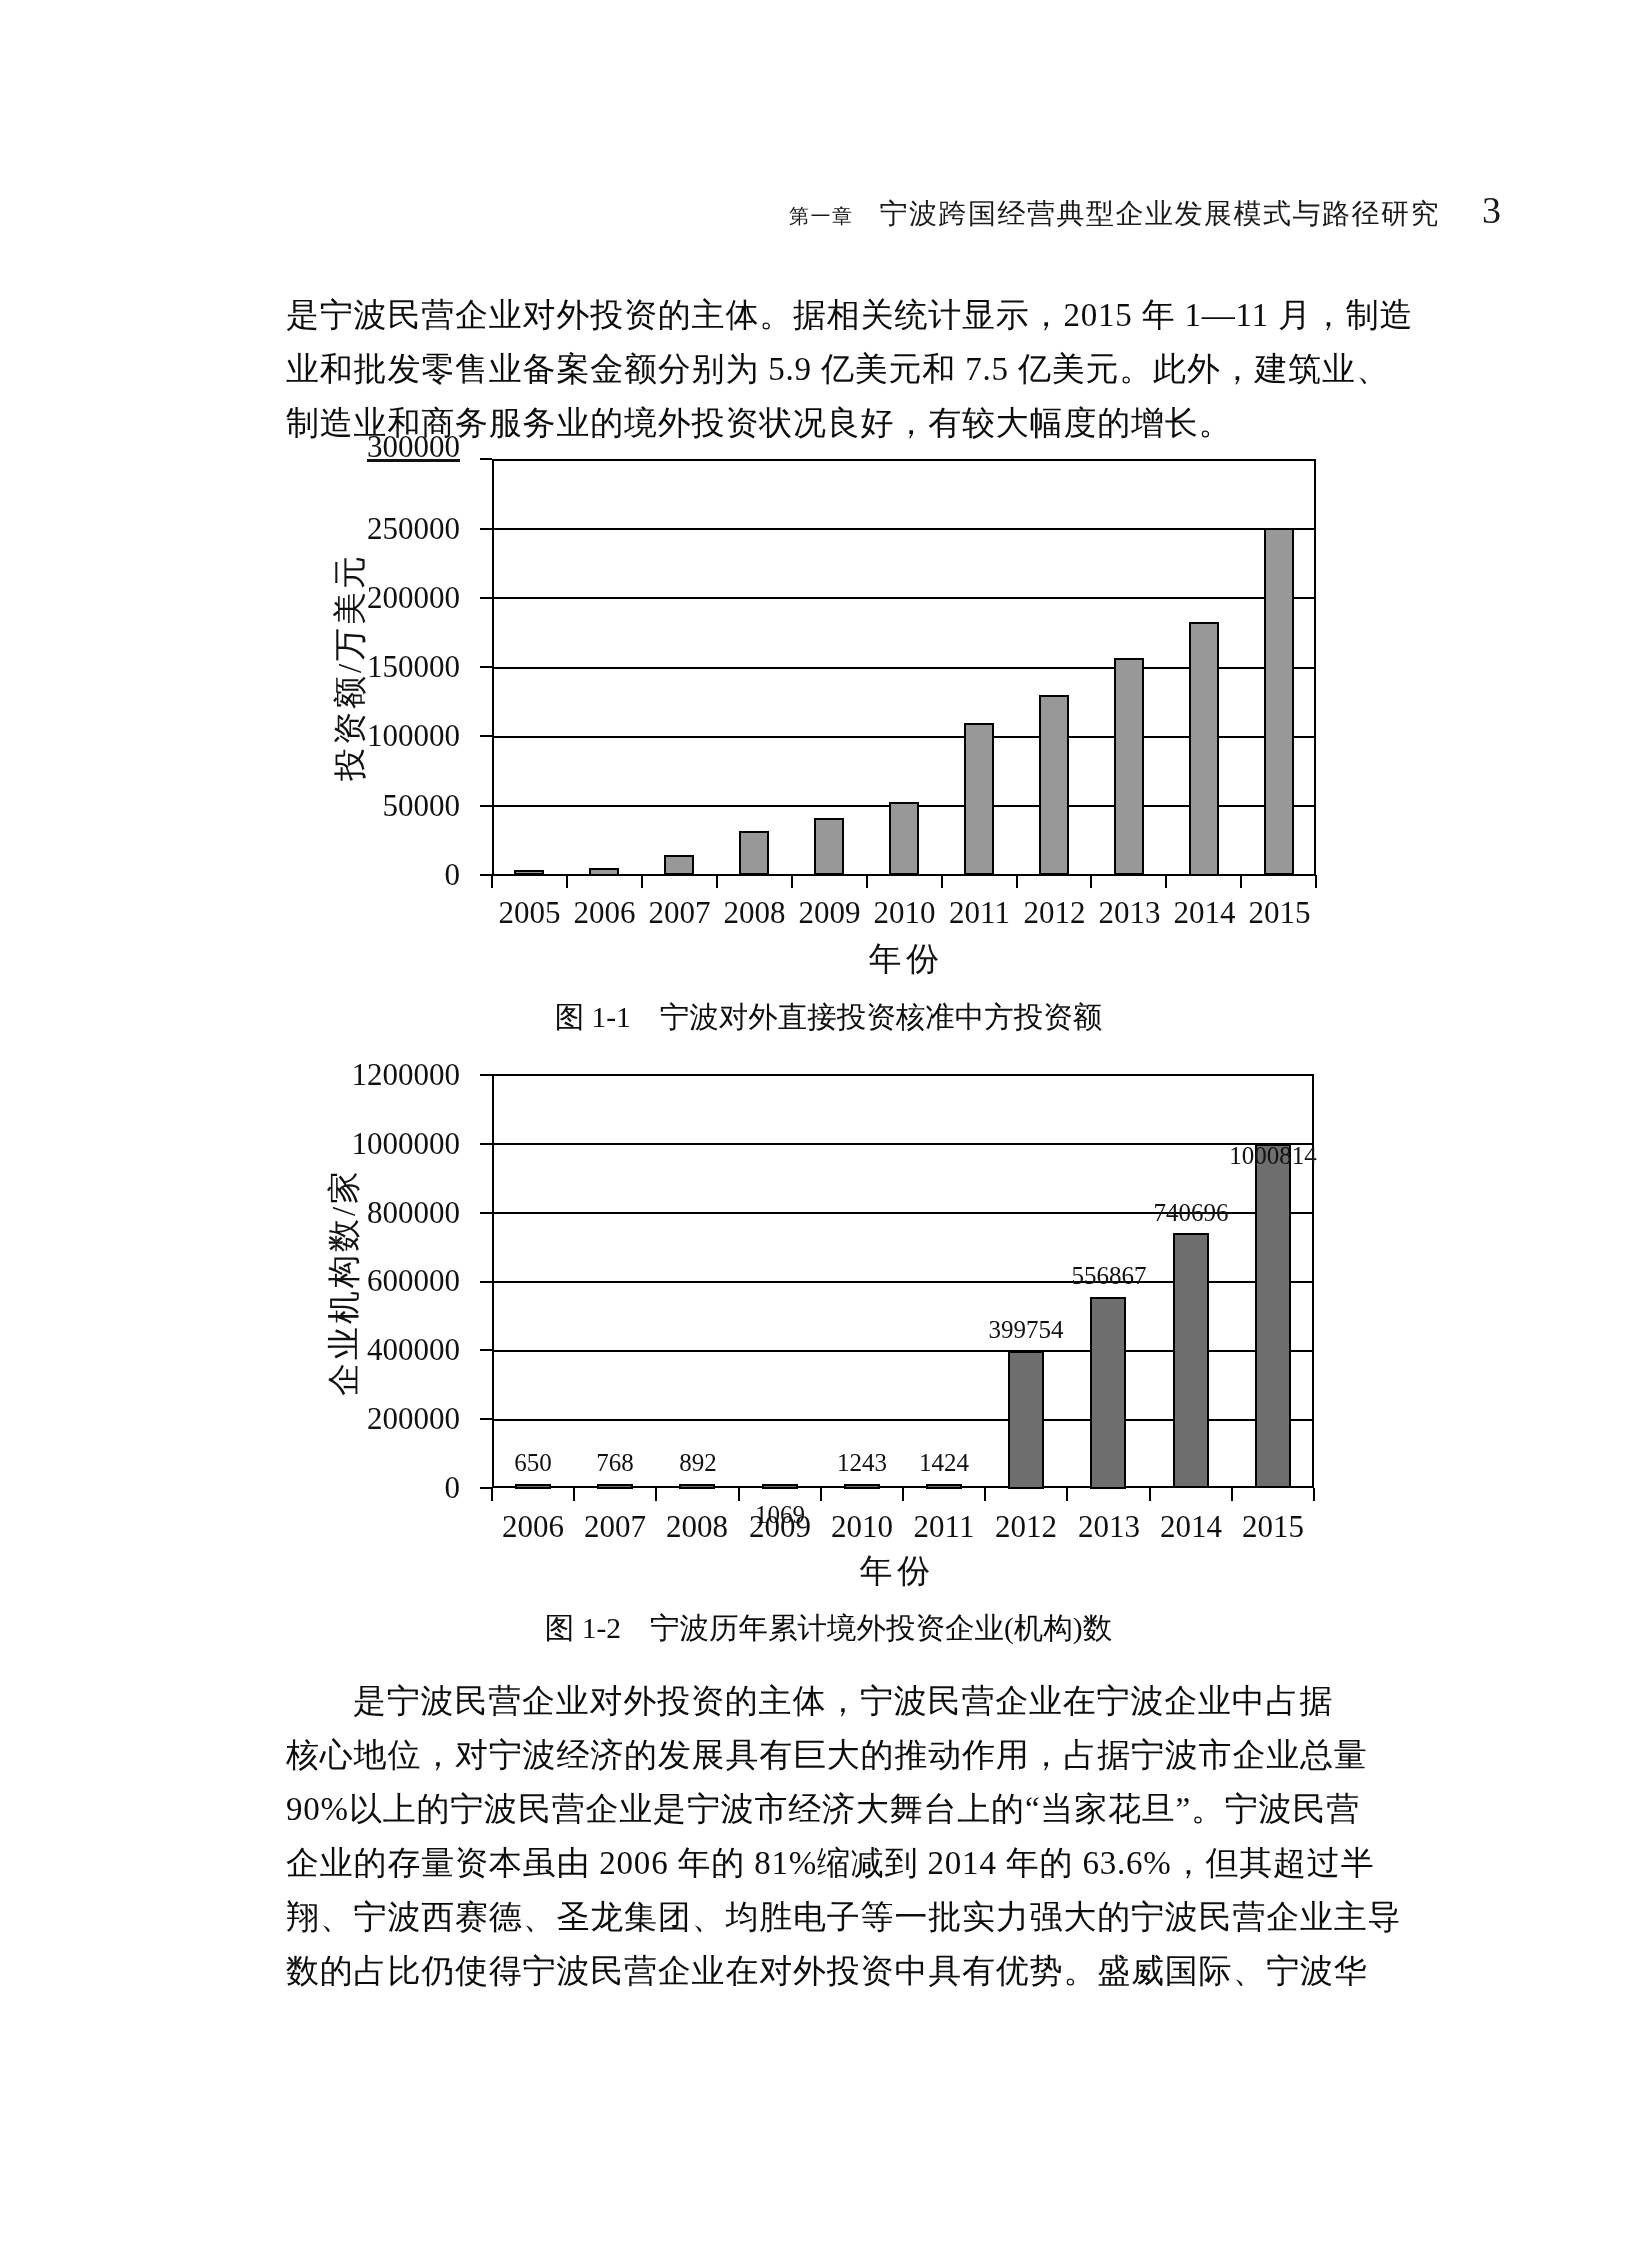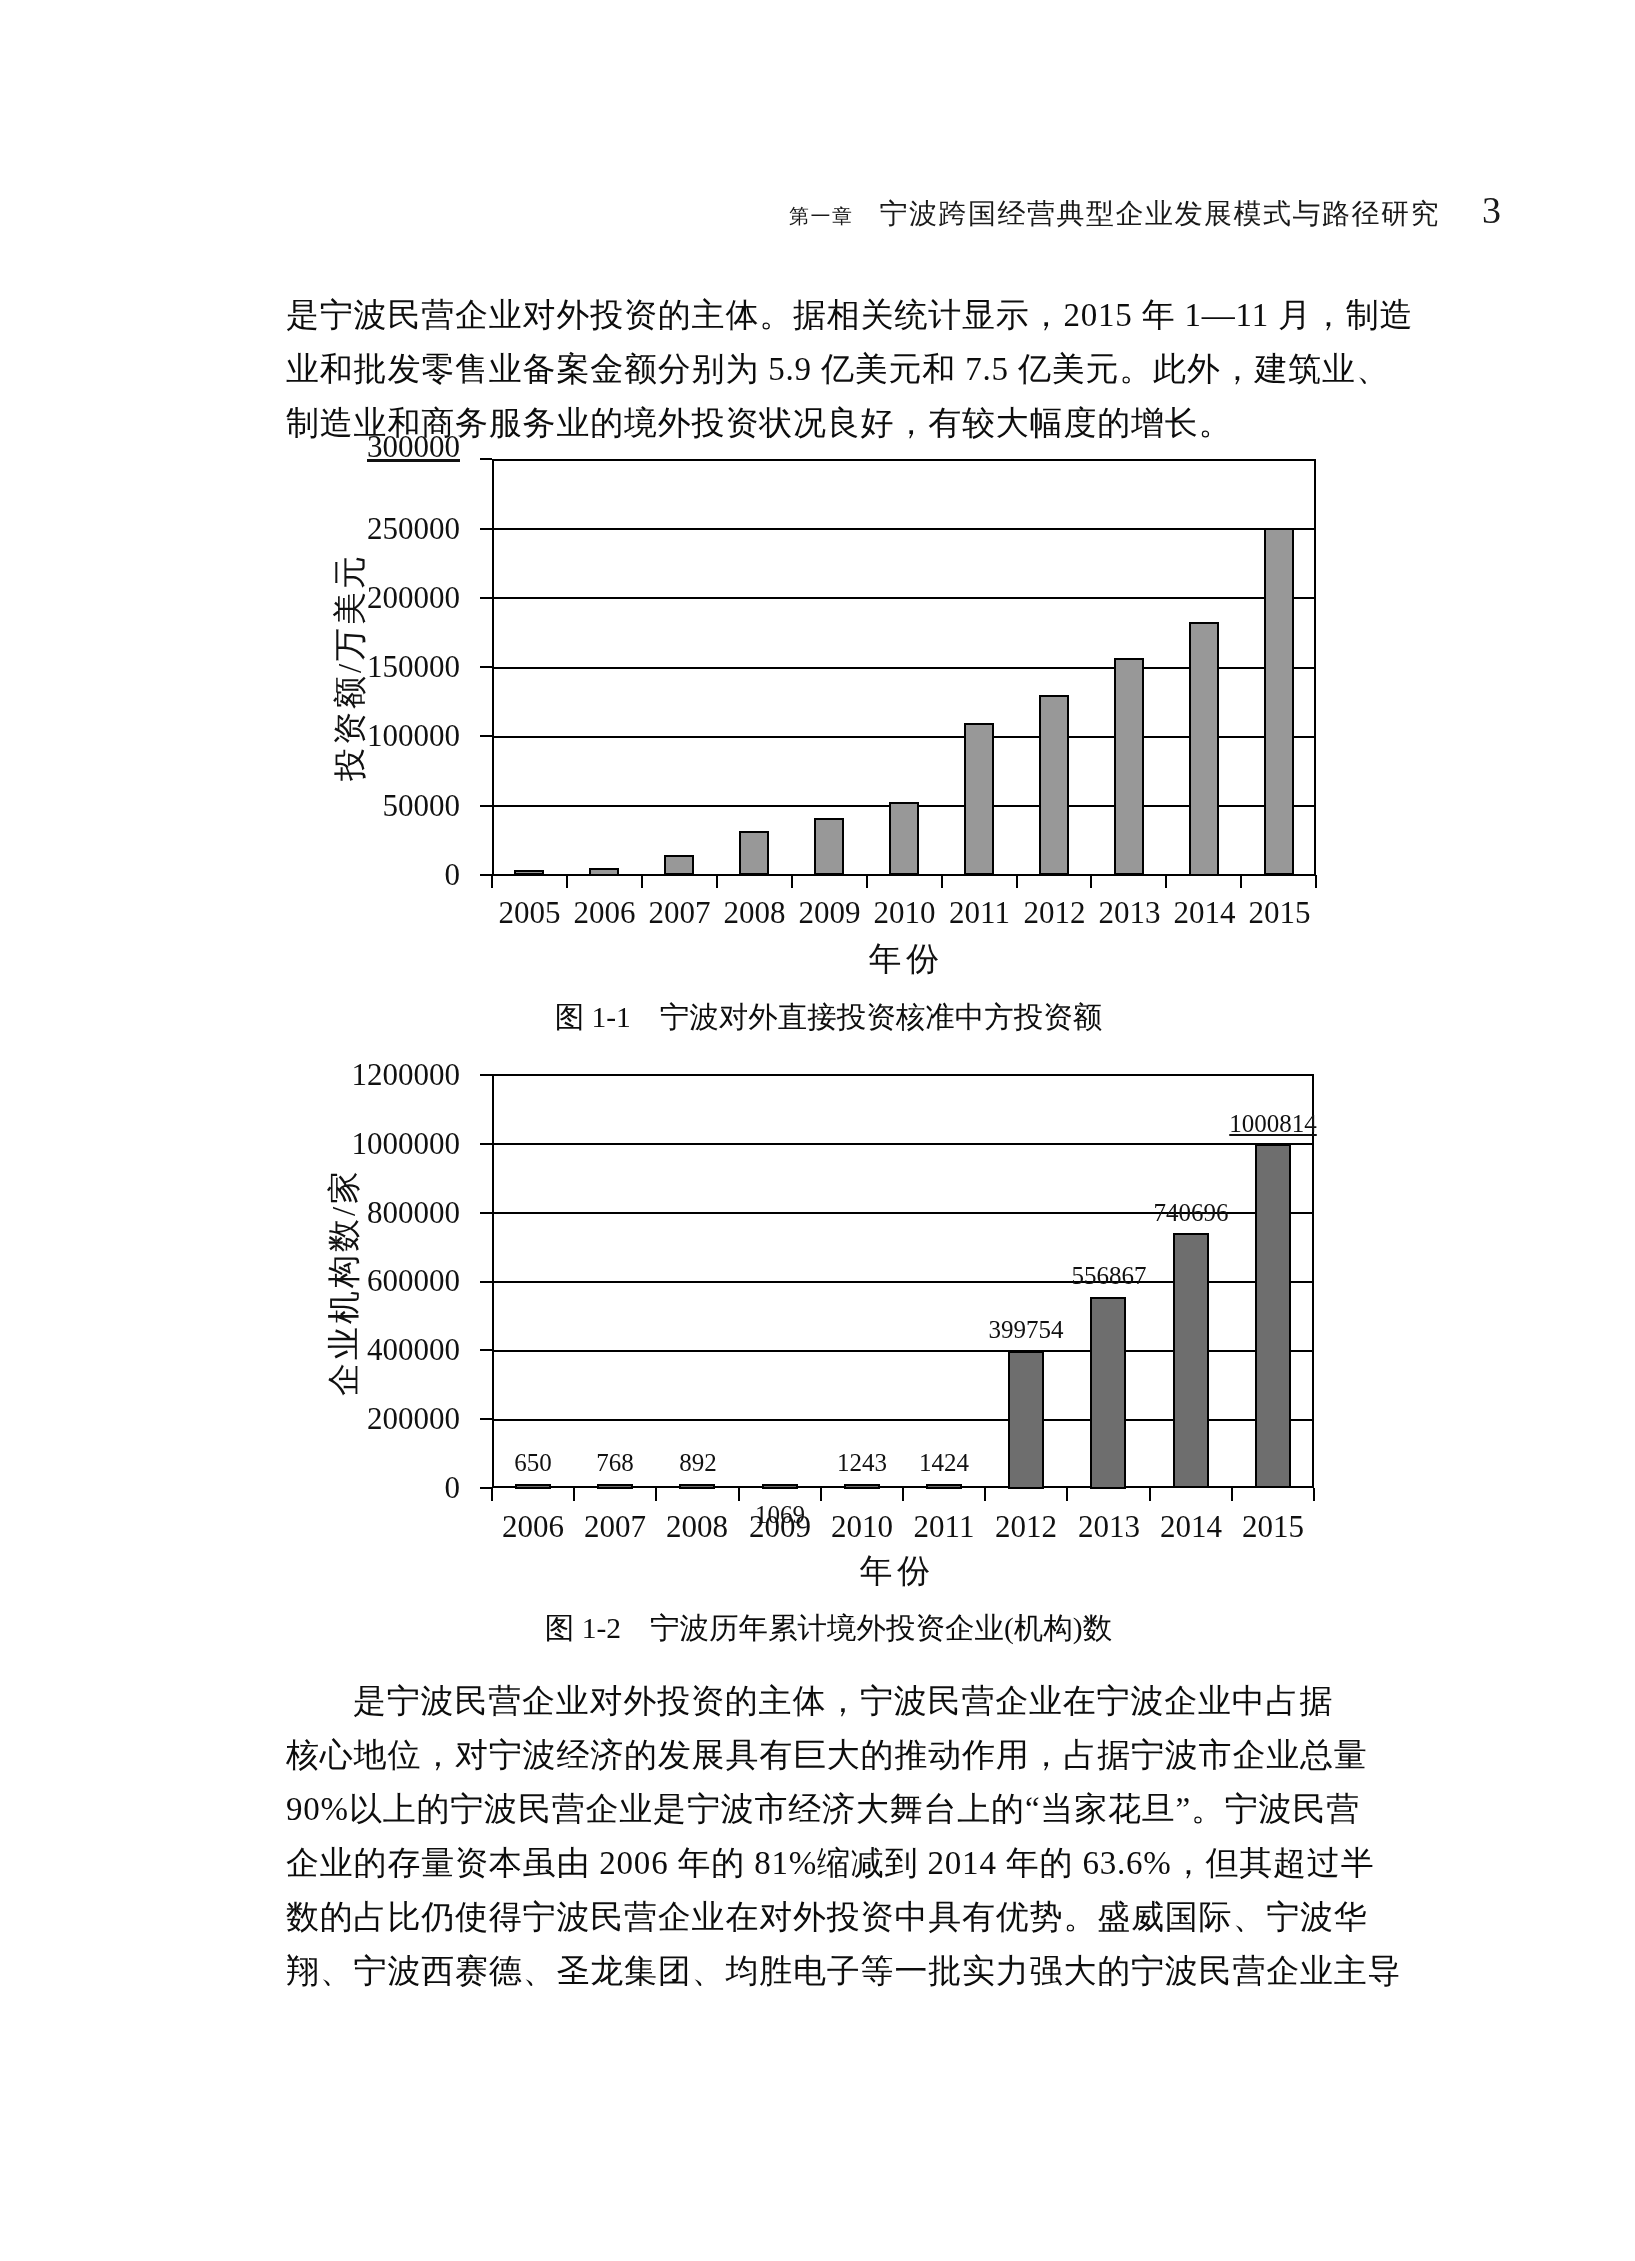--- a/index.html
+++ b/index.html
@@ -176,32 +176,32 @@
       <div class="xlab" style="left: 985px; width: 82px; top: 1506px;">2012</div>
       <div class="dlab" style="left: 920px; top: 1314px;">399754</div>
       <div class="bar" style="left: 1090px; top: 1297px; width: 36px; height: 192px; background: rgb(110, 110, 110); border-color: rgb(0, 0, 0);"></div>
       <div class="xlab" style="left: 1068px; width: 82px; top: 1506px;">2013</div>
       <div class="dlab" style="left: 1003px; top: 1260px;">556867</div>
       <div class="bar" style="left: 1173px; top: 1233px; width: 36px; height: 255px; background: rgb(110, 110, 110); border-color: rgb(0, 0, 0);"></div>
       <div class="xlab" style="left: 1150px; width: 82px; top: 1506px;">2014</div>
       <div class="dlab" style="left: 1085px; top: 1197px;">740696</div>
       <div class="bar" style="left: 1255px; top: 1144px; width: 36px; height: 344px; background: rgb(110, 110, 110); border-color: rgb(0, 0, 0);"></div>
       <div class="xlab" style="left: 1232px; width: 82px; top: 1506px;">2015</div>
-      <div class="dlab" style="left: 1167px; top: 1108px; text-decoration: underline;">1000814</div>
+      <div class="dlab" style="left: 1167px; top: 1140px;">1000814</div>
     </div>
   <div class="axis-title-y" style="left:344px; top:1282px;">企业机构数/家</div>
   <div class="axis-title-x" style="left:897px; top:1549px;">年份</div>
 
   <div id="caption2" class="caption">
     <span class="cap-label">图 1-2</span><span>宁波历年累计境外投资企业(机构)数</span>
   </div>
 
   <div id="para2" class="para">
       <div class="text-line">是宁波民营企业对外投资的主体，宁波民营企业在宁波企业中占据</div>
       <div class="text-line">核心地位，对宁波经济的发展具有巨大的推动作用，占据宁波市企业总量</div>
       <div class="text-line">90%以上的宁波民营企业是宁波市经济大舞台上的“当家花旦”。宁波民营</div>
       <div class="text-line">企业的存量资本虽由 2006 年的 81%缩减到 2014 年的 63.6%，但其超过半</div>
+      <div class="text-line">翔、宁波西赛德、圣龙集团、均胜电子等一批实力强大的宁波民营企业主导</div>
       <div class="text-line">数的占比仍使得宁波民营企业在对外投资中具有优势。盛威国际、宁波华</div>
-      <div class="text-line">翔、宁波西赛德、圣龙集团、均胜电子等一批实力强大的宁波民营企业主导</div>
     </div>
 
 </div>
 
 
 </body></html>

